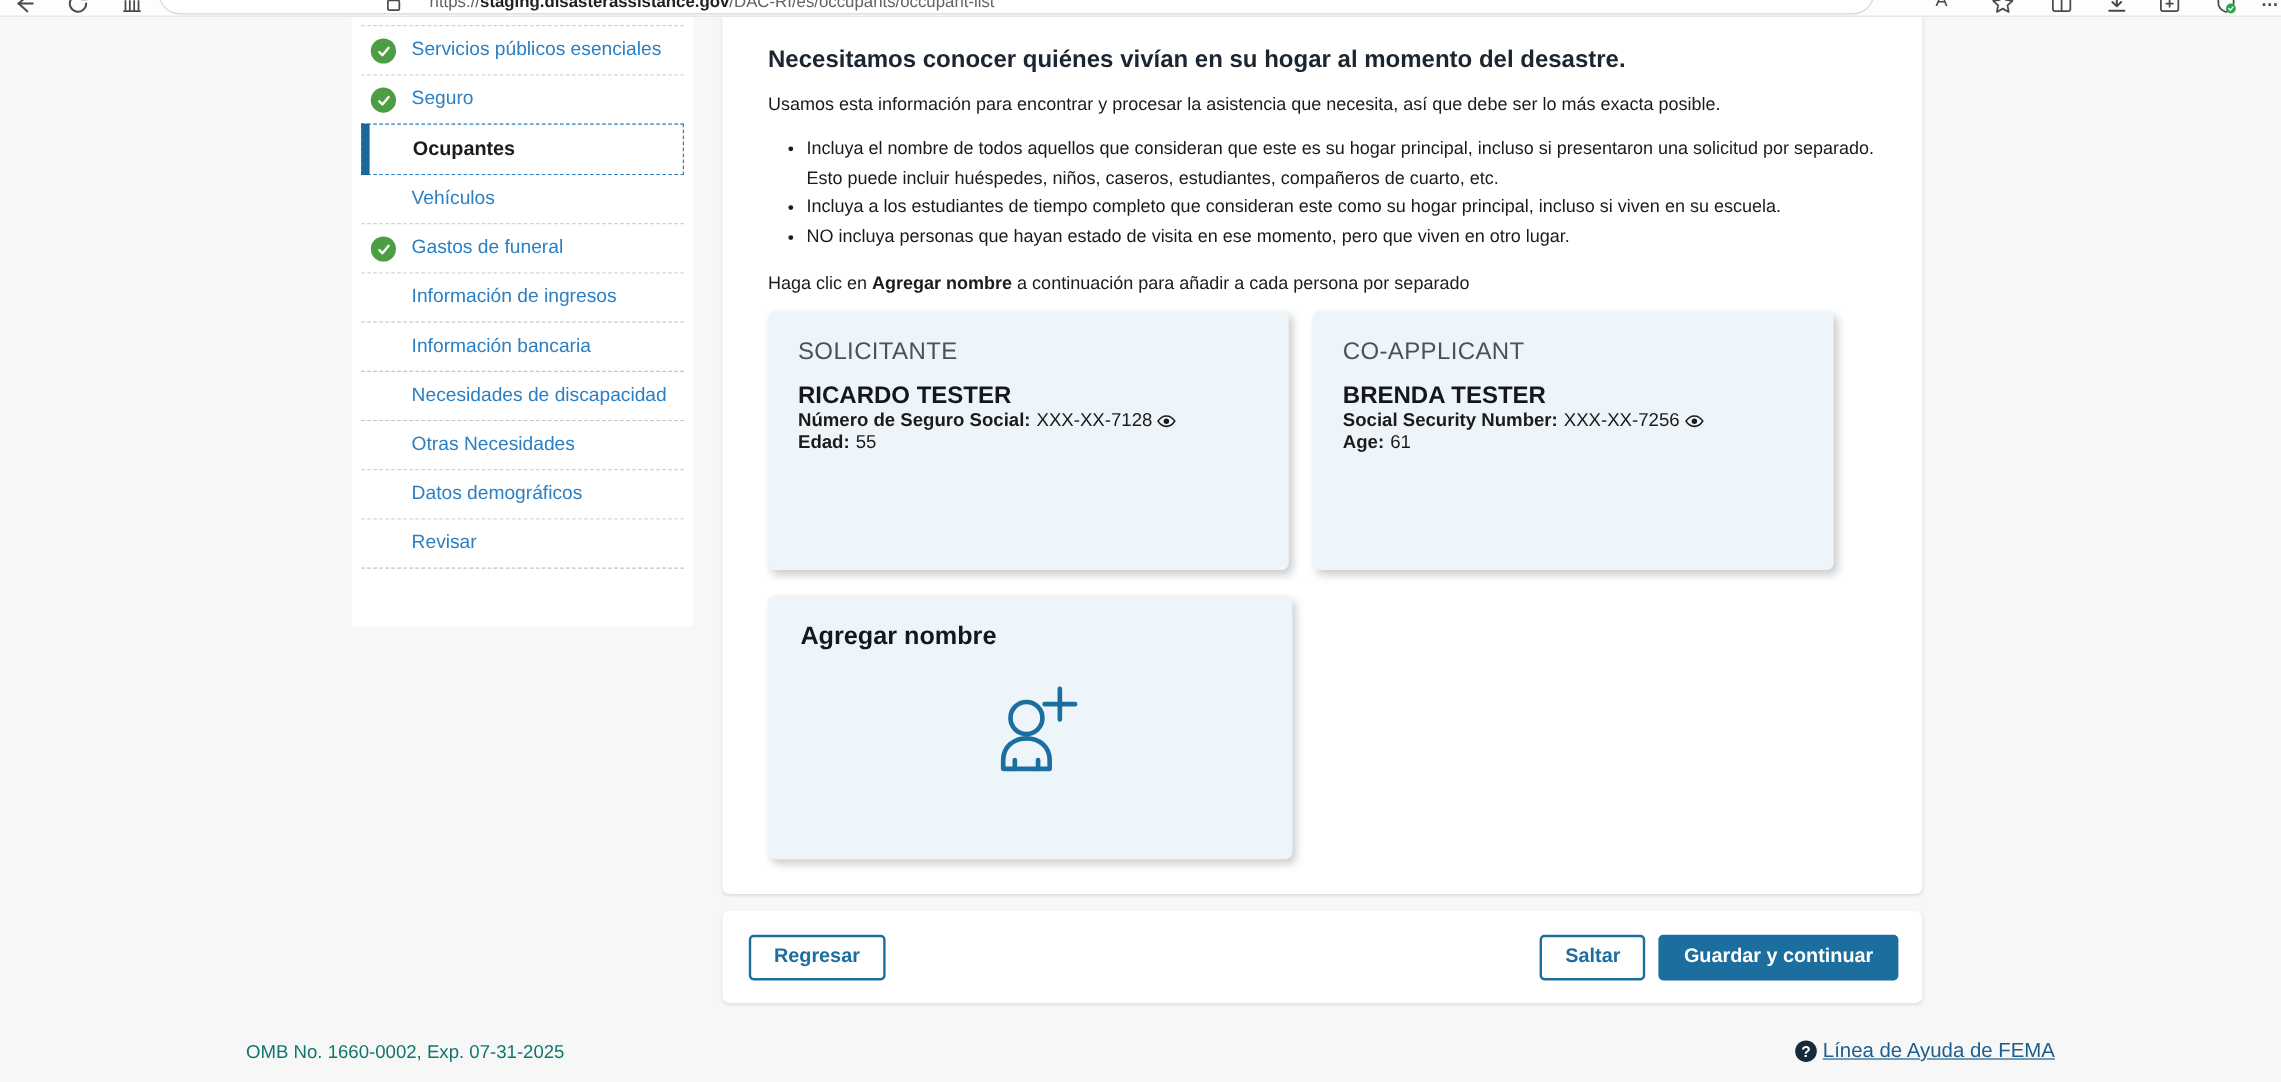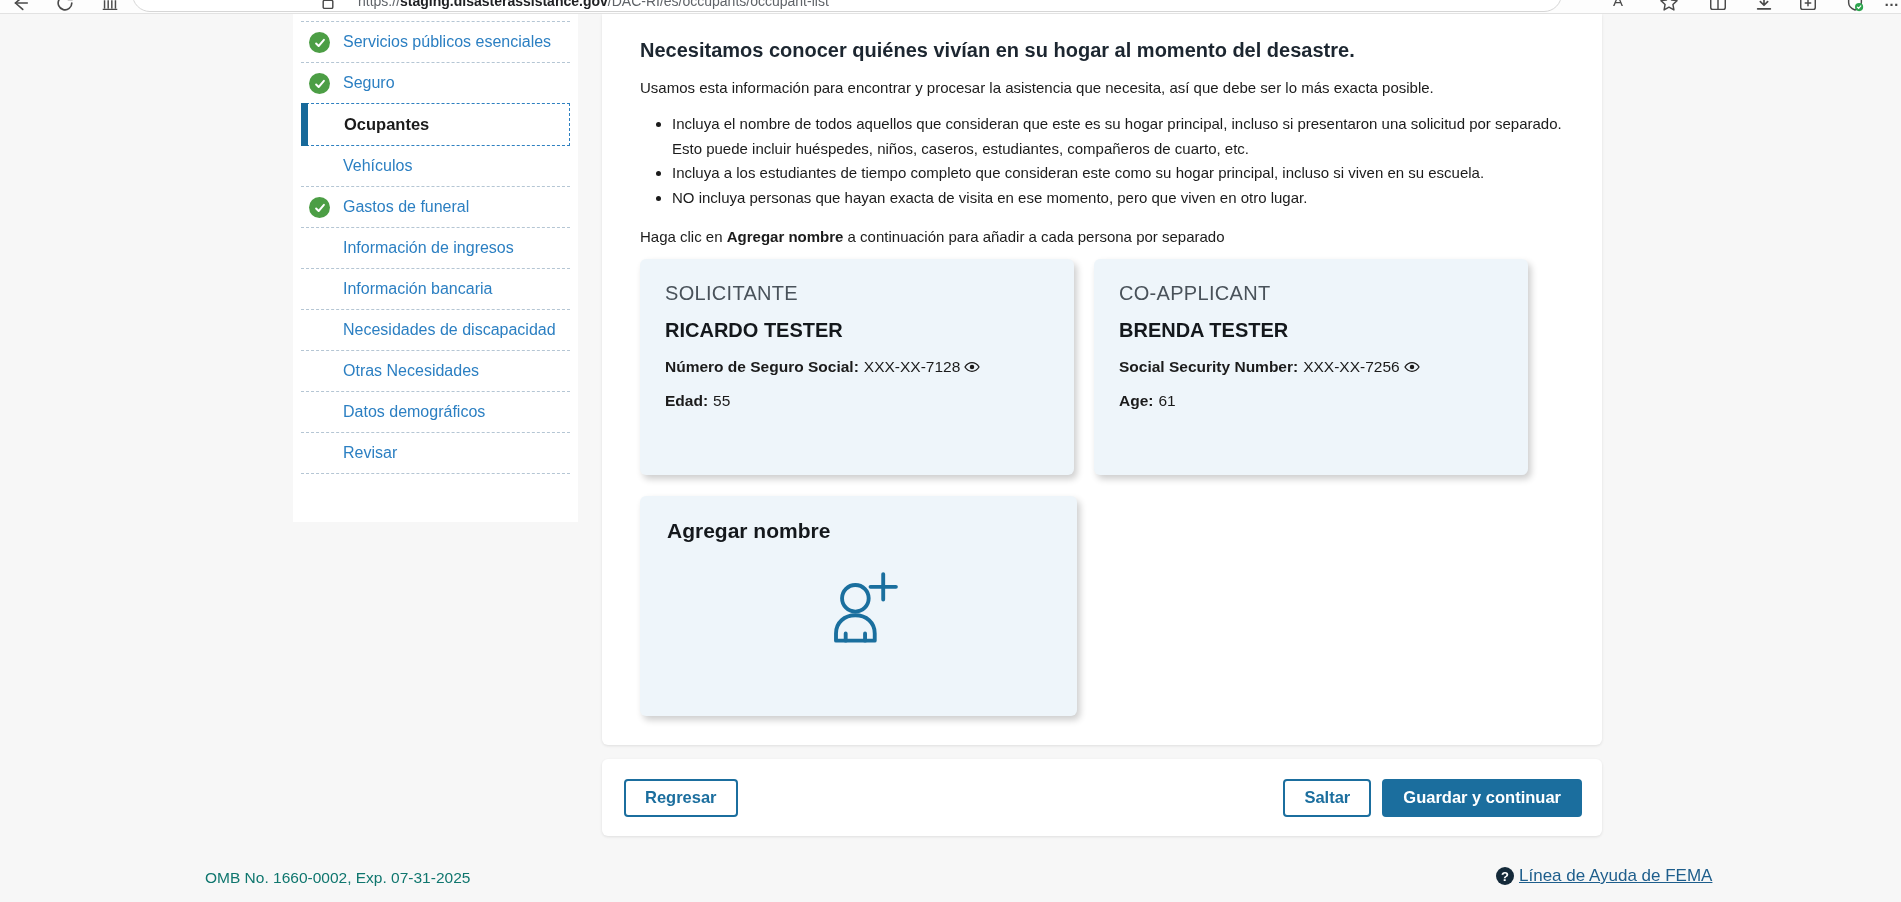--- a/index.html
+++ b/index.html
@@ -67,21 +67,21 @@
   .instruction { font-size:15px; margin:18px 0 0 0; }
   .instruction b { font-weight:bold; }
 
   .cards-row { display:flex; gap:20px; margin-top:14px; }
   .person-card {
     width:434px; height:216px; background:#eef5fa; border-radius:6px;
     box-shadow:3px 4px 7px rgba(0,0,0,.20); padding:23px 25px; cursor:pointer;
   }
   .role-label { font-size:20px; color:#49525a; letter-spacing:.3px; }
   .person-name { font-size:20px; font-weight:800; margin-top:14px; color:#14181c; }
-  .person-line { font-size:15.5px; margin-top:16px; display:flex; align-items:center; }
+  .person-line { font-size:15.5px; display:flex; align-items:center; }
   .person-line b { font-weight:bold; margin-right:5px; }
   .eye { margin-left:4px; display:inline-flex; cursor:pointer; }
 
   .add-card {
     width:437px; height:220px; background:#eef5fa; border-radius:6px;
     box-shadow:3px 4px 7px rgba(0,0,0,.20); padding:23px 27px; margin-top:21px; cursor:pointer;
   }
   .add-title { font-size:21px; font-weight:800; color:#14181c; }
   .person-plus { display:block; margin:10px auto 0 auto; }
 
@@ -245,21 +245,21 @@
       </div>
     </nav>
 
     <main class="main-panel">
       <h1 class="page-title">Necesitamos conocer quiénes vivían en su hogar al momento del desastre.</h1>
       <p class="intro">Usamos esta información para encontrar y procesar la asistencia que necesita, así que debe ser lo más exacta posible.</p>
 
       <ul class="bullets">
         <li>Incluya el nombre de todos aquellos que consideran que este es su hogar principal, incluso si presentaron una solicitud por separado. Esto puede incluir huéspedes, niños, caseros, estudiantes, compañeros de cuarto, etc.</li>
         <li>Incluya a los estudiantes de tiempo completo que consideran este como su hogar principal, incluso si viven en su escuela.</li>
-        <li>NO incluya personas que hayan exacta de visita en ese momento, pero que viven en otro lugar.</li>
+        <li>NO incluya personas que hayan estado de visita en ese momento, pero que viven en otro lugar.</li>
       </ul>
 
       <p class="instruction"><span>Haga clic en </span><b>Agregar nombre</b><span> a continuación para añadir a cada persona por separado</span></p>
 
       <div class="cards-row">
 
         <div class="person-card">
           <div class="role-label">SOLICITANTE</div>
           <div class="person-name">RICARDO TESTER</div>
           <div class="person-line">

